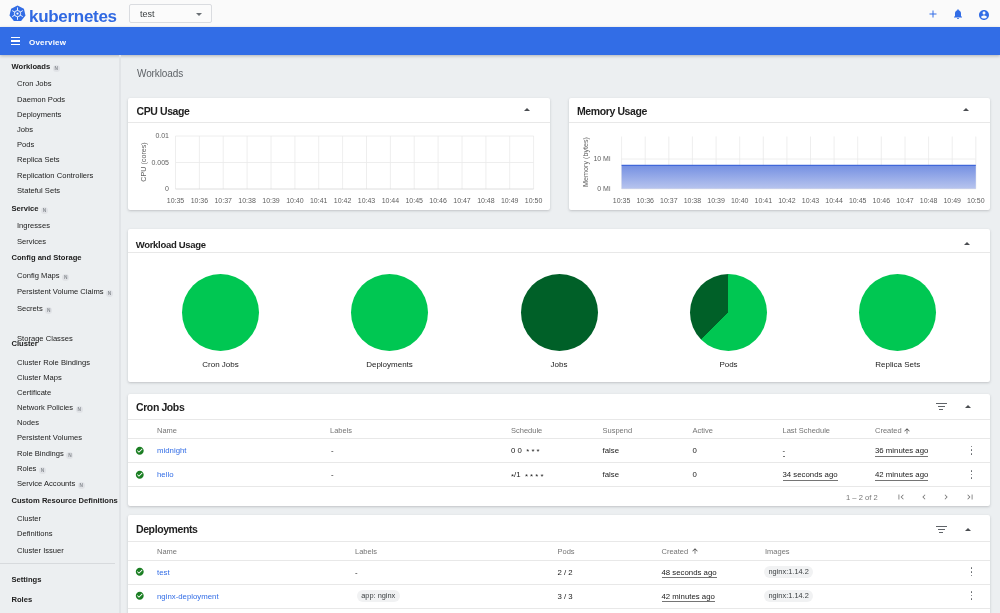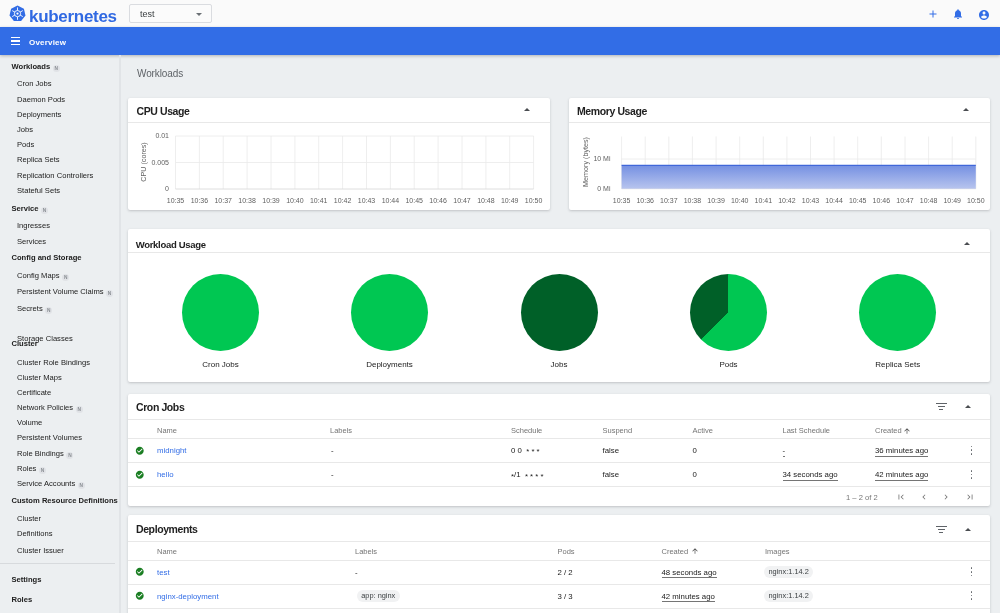--- a/index.html
+++ b/index.html
@@ -102,21 +102,21 @@
 <div class="nav-h" style="top:253.4px">Config and Storage</div>
 <div class="nav-i" style="top:271.0px">Config Maps<span class="nbadge">N</span></div>
 <div class="nav-i" style="top:287.3px">Persistent Volume Claims<span class="nbadge">N</span></div>
 <div class="nav-i" style="top:303.5px">Secrets<span class="nbadge">N</span></div>
 <div class="nav-i" style="top:334px">Storage Classes</div>
 <div class="nav-h" style="top:338.5px">Cluster</div>
 <div class="nav-i" style="top:357.8px">Cluster Role Bindings</div>
 <div class="nav-i" style="top:372.5px">Cluster Maps</div>
 <div class="nav-i" style="top:387.7px">Certificate</div>
 <div class="nav-i" style="top:402.5px">Network Policies<span class="nbadge">N</span></div>
-<div class="nav-i" style="top:418.2px">Volume</div>
+<div class="nav-i" style="top:418.2px">Nodes</div>
 <div class="nav-i" style="top:433.4px">Persistent Volumes</div>
 <div class="nav-i" style="top:448.6px">Role Bindings<span class="nbadge">N</span></div>
 <div class="nav-i" style="top:463.8px">Roles<span class="nbadge">N</span></div>
 <div class="nav-i" style="top:478.6px">Service Accounts<span class="nbadge">N</span></div>
 <div class="nav-h" style="top:496.1px">Custom Resource Definitions</div>
 <div class="nav-i" style="top:513.6px">Cluster</div>
 <div class="nav-i" style="top:528.9px">Definitions</div>
 <div class="nav-i" style="top:545.9px">Cluster Issuer</div>
 <div class="nav-h" style="top:574.5px">Settings</div>
 <div class="nav-h" style="top:594.5px">Roles</div>

